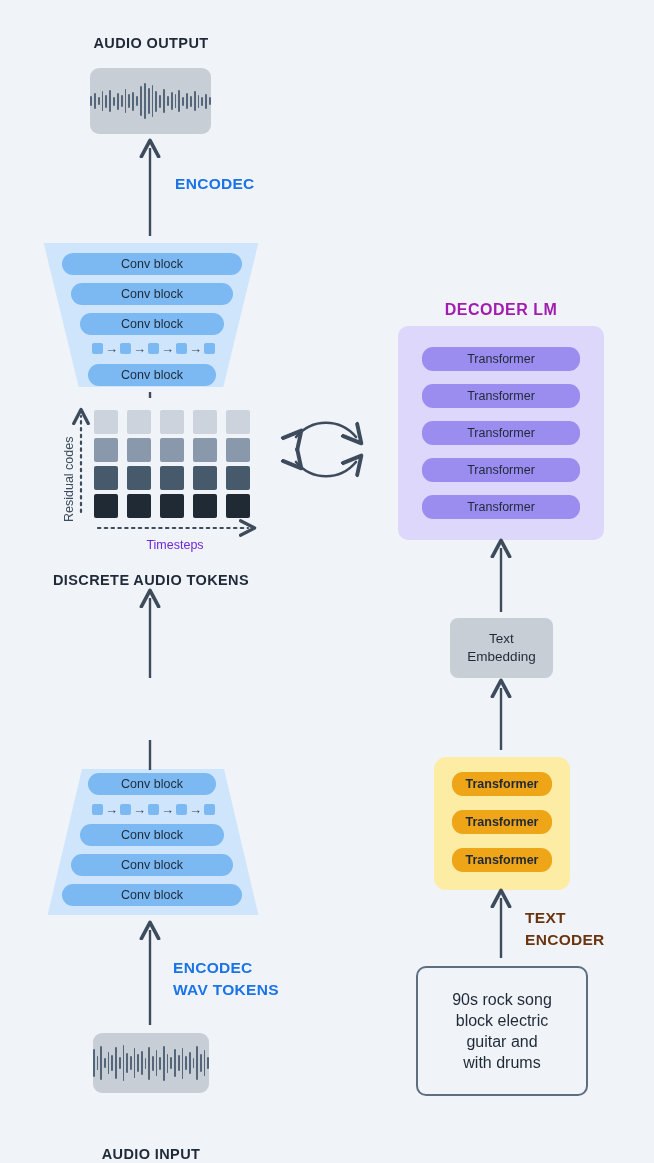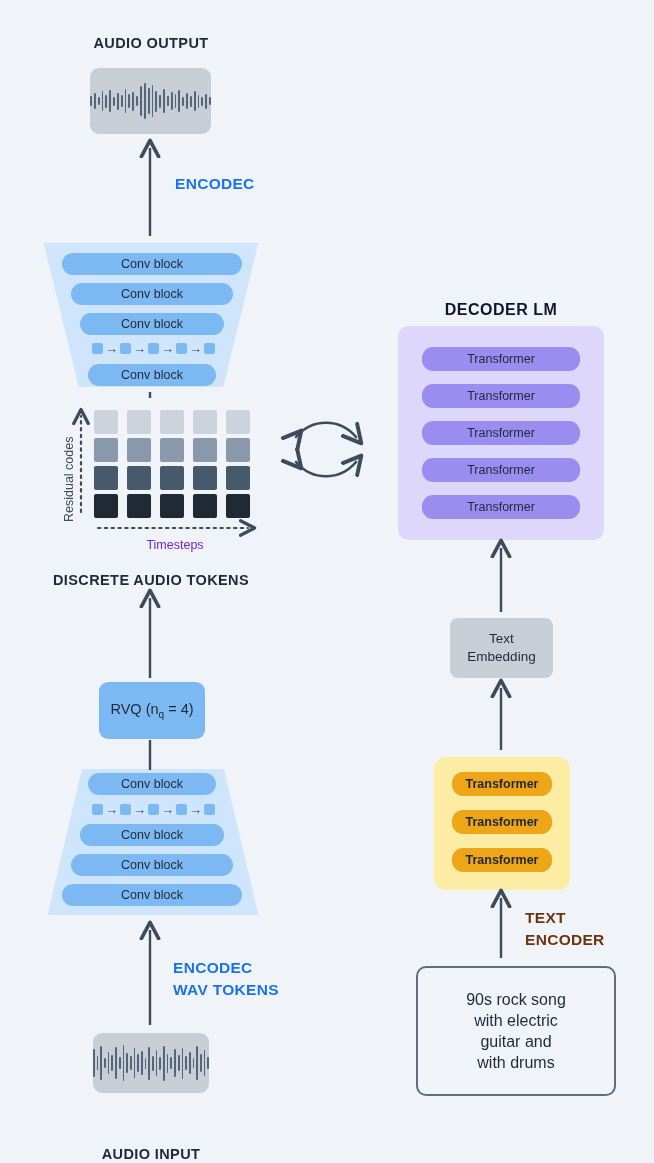--- a/index.html
+++ b/index.html
@@ -32,21 +32,21 @@
   
   .annot {
     font-weight: bold;
     font-size: 15.5px;
     letter-spacing: 0.3px;
     line-height: 1.45;
   }
   .annot.blue  { color: #1a73e8; }
   .annot.brown { color: #6b3410; }
   .annot.purple {
-    color: #0f172a;
+    color: #a21caf;
     font-size: 16px;
     letter-spacing: 0.5px;
     text-align: center;
     white-space: nowrap;
   }
 
   
   .wave-box {
     background: #c7ced6;
     border-radius: 9px;
@@ -291,23 +291,20 @@
       <div class="token-cell" style="left: 193px; top: 494px; background: rgb(31, 42, 53);"></div>
       <div class="token-cell" style="left: 226px; top: 494px; background: rgb(31, 42, 53);"></div>
     </div>
 
   <div class="axis-label-v" style="left:62px; top:522px;">Residual codes</div>
 
   <div class="axis-label-h" style="left:110px; top:538px; width:130px;">Timesteps</div>
 
   <div class="abs caps-label" style="left:0; top:572px; width:302px;">DISCRETE AUDIO TOKENS</div>
 
-  <div class="rvq-box abs" style="left:99px; top:682px; width:106px; height:57px;">
-    <span><span>RVQ (n</span><sub>q</sub><span> = 4)</span></span>
-  </div>
 
   <div class="abs trapezoid trap-encoder" style="left:42px; top:766px; width:222px; height:152px;"></div>
 
   <div class="conv-block" style="left:88px; top:773px; width:128px;">Conv block</div>
 
   <div class="mini-chain" id="chain-encoder" style="left:92px; top:802px;">
       <div class="sq"></div>
       <div class="ar">→</div>
       <div class="sq"></div>
       <div class="ar">→</div>
@@ -383,24 +380,24 @@
 
   <div class="tf-block text" style="left:452px; top:772px; width:100px;">Transformer</div>
   <div class="tf-block text" style="left:452px; top:810px; width:100px;">Transformer</div>
   <div class="tf-block text" style="left:452px; top:848px; width:100px;">Transformer</div>
 
   <div class="abs annot brown" style="left:525px; top:907px;">
     <div>TEXT</div>
     <div>ENCODER</div>
   </div>
 
-  <div class="prompt-box" style="left:416px; top:966px; width:200px; height:130px;">
+  <div class="prompt-box" style="left:416px; top:966px; width:172px; height:130px;">
     <div id="prompt-lines">
         <div>90s rock song</div>
-        <div>with electric</div>
+        <div>block electric</div>
         <div>guitar and</div>
         <div>with drums</div>
       </div>
   </div>
 
 
   <svg class="overlay" viewBox="0 0 654 1163">
     <defs>
       <marker id="ah" markerWidth="9" markerHeight="9" refX="4.2" refY="4.5" orient="auto" markerUnits="strokeWidth">
         <path d="M0.6,0.9 L7.4,4.5 L0.6,8.1" fill="none" stroke="#3d4b5c" stroke-width="1.5" stroke-linecap="round" stroke-linejoin="round"></path>

